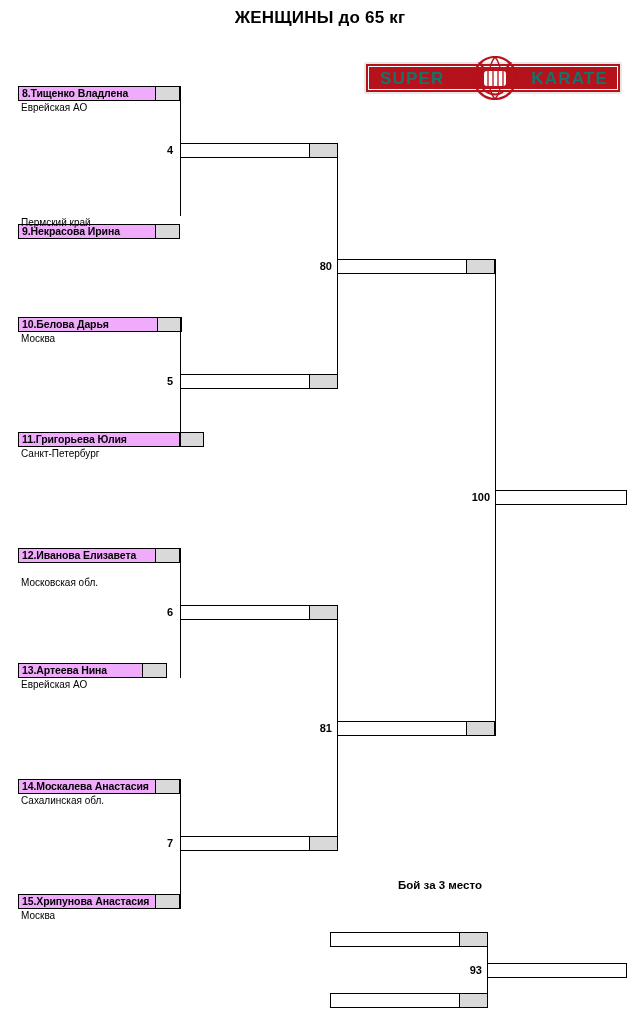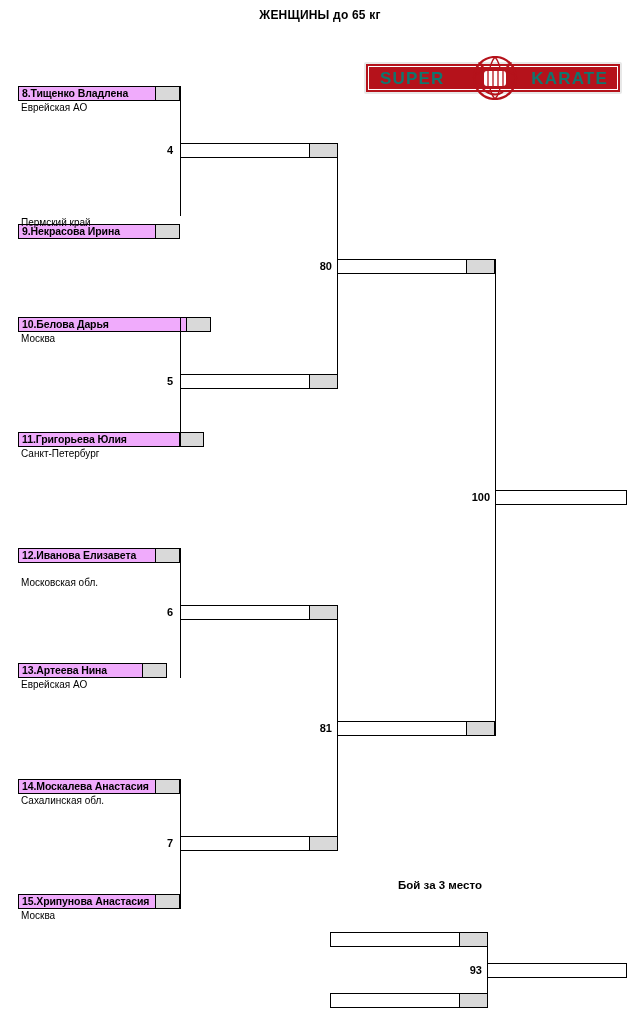--- a/index.html
+++ b/index.html
@@ -9,21 +9,21 @@
     font-family:"Liberation Sans", sans-serif;
     color:#000;
     overflow:hidden;
   }
   .abs{position:absolute;}
 
   
   #page-title{
     top:8px;left:0;width:640px;
     text-align:center;
-    font-size:12px;font-weight:bold;
+    font-size:17px;font-weight:bold;
     letter-spacing:0.2px;
   }
 
   
   #logo{
     top:56px;left:364px;width:258px;height:44px;
   }
   #logo .bar{
     position:absolute;top:6px;left:0;width:258px;height:32px;
     background:#b5121b;
@@ -138,21 +138,21 @@
   <div class="score"></div>
 </div>
 <div class="abs region" style="left:18px;top:101px;width:170px;">Еврейская АО</div>
 
 <div class="abs name-box" style="left:18px;top:201px;width:162px;margin-top:23px;">
   <div class="nm">9.Некрасова Ирина</div>
   <div class="score"></div>
 </div>
 <div class="abs region" style="left:18px;top:216px;width:170px;">Пермский край</div>
 
-<div class="abs name-box" style="left:18px;top:317px;width:193px;">
+<div class="abs name-box" style="left:18px;top:317px;width:164px;">
   <div class="nm">10.Белова Дарья</div>
   <div class="score"></div>
 </div>
 <div class="abs region" style="left:18px;top:332px;width:170px;">Москва</div>
 
 <div class="abs name-box" style="left:18px;top:432px;width:186px;">
   <div class="nm">11.Григорьева Юлия</div>
   <div class="score"></div>
 </div>
 <div class="abs region" style="left:18px;top:447px;width:170px;">Санкт-Петербург</div>

